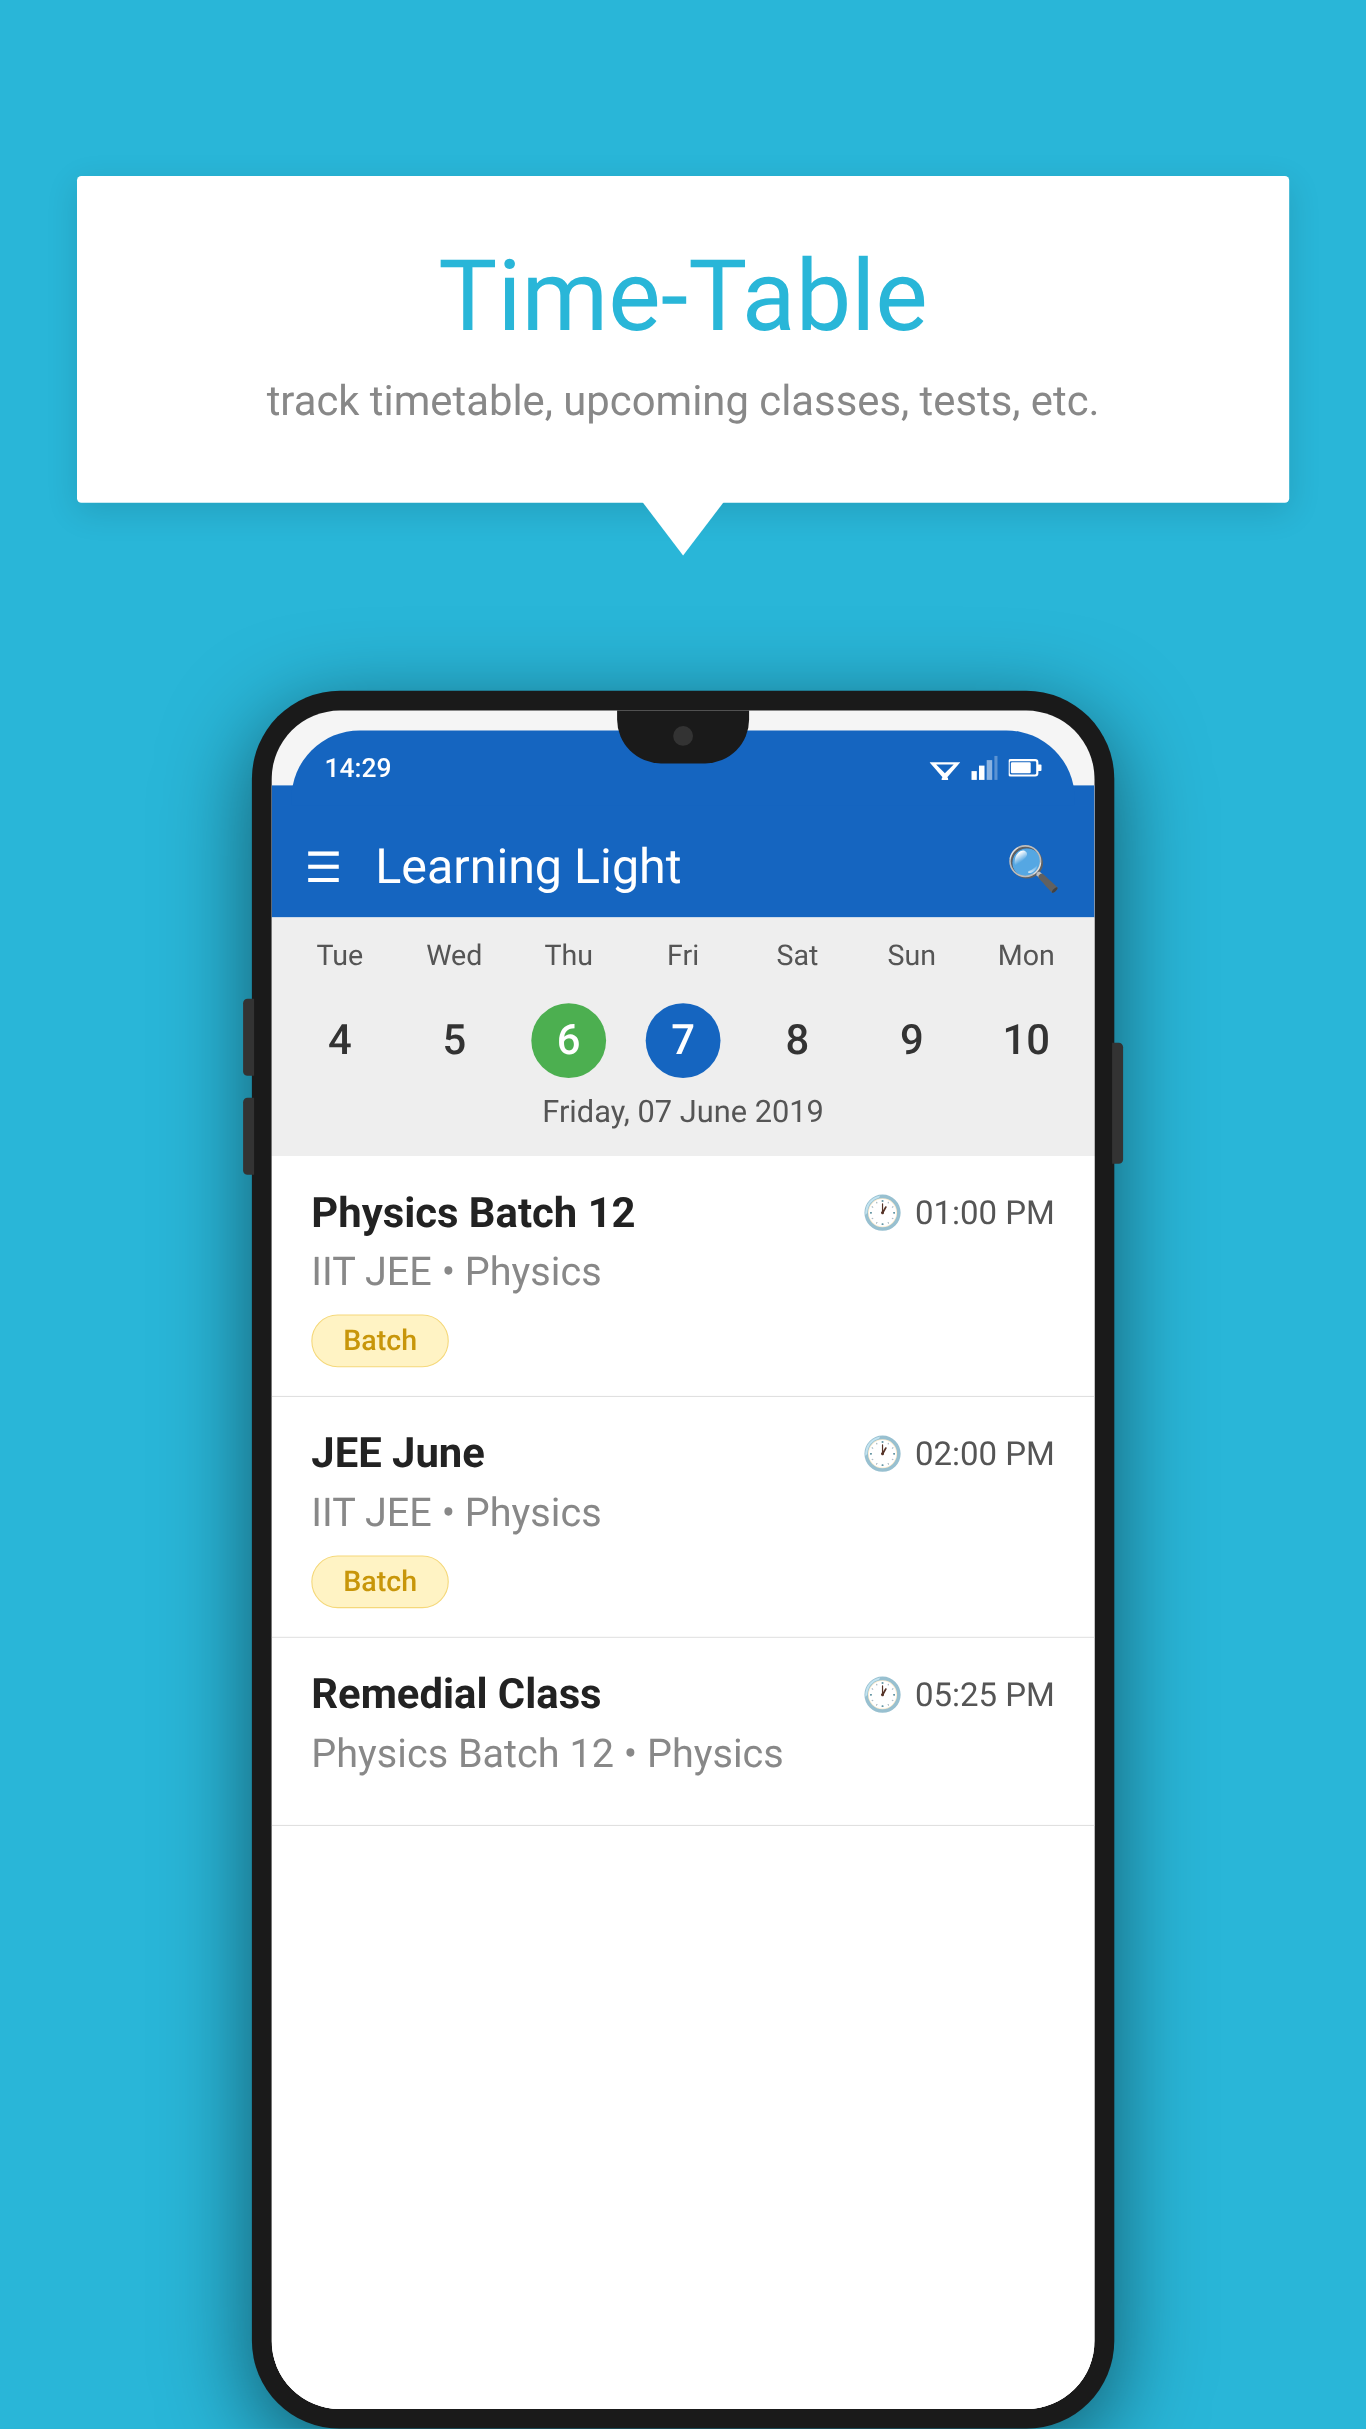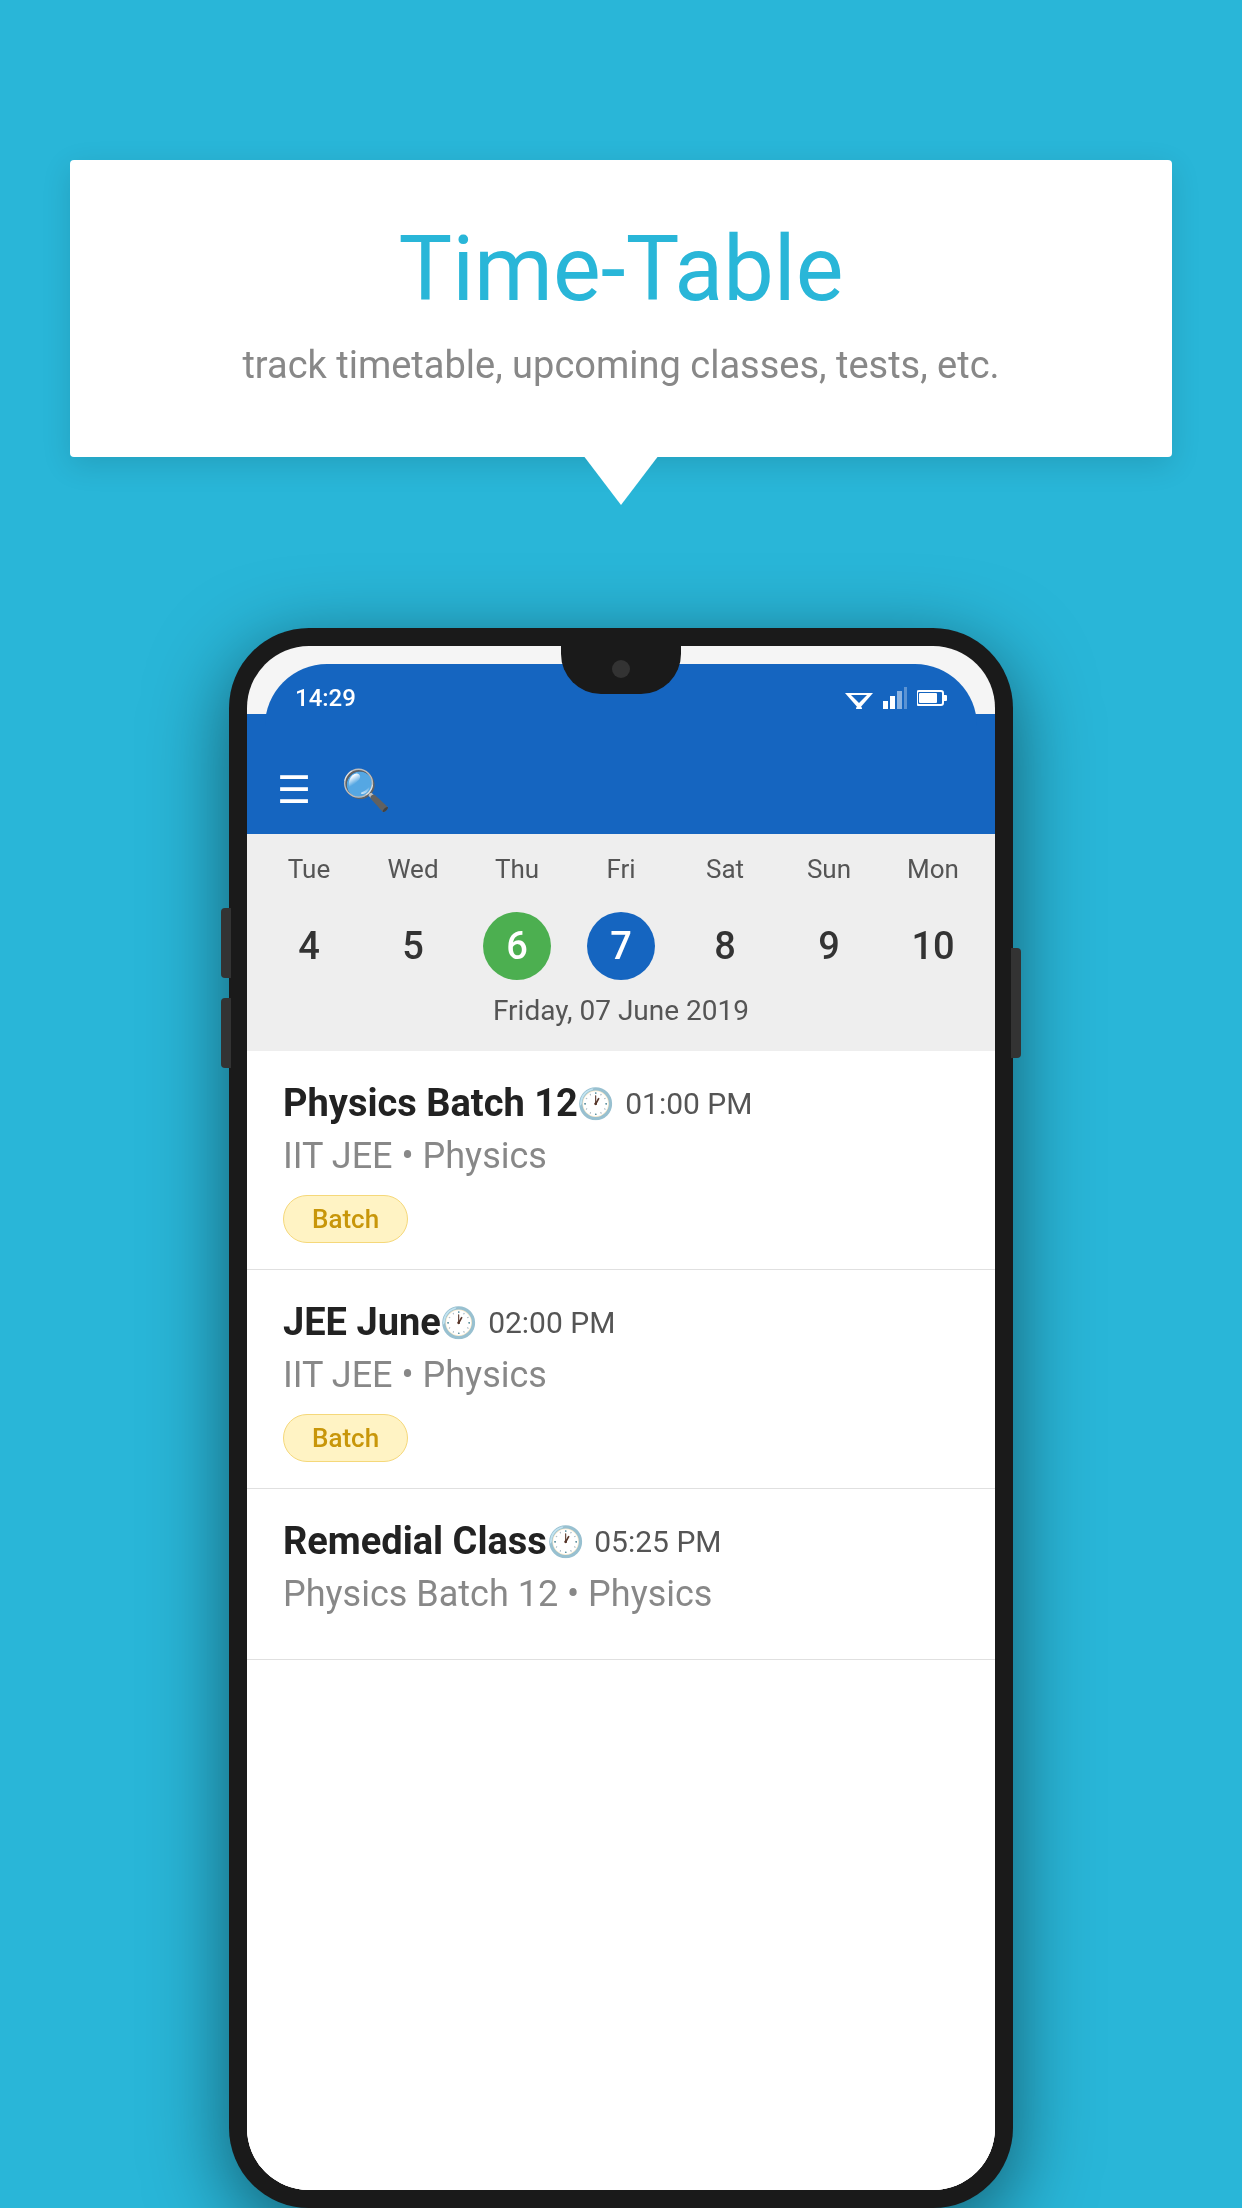--- a/index.html
+++ b/index.html
@@ -229,21 +229,21 @@
     }
 
     .schedule-item {
       background: white;
       padding: 30px 36px 26px 36px;
       border-bottom: 1px solid #e0e0e0;
     }
 
     .schedule-item-header {
       display: flex;
-      justify-content: flex-start;
+      justify-content: space-between;
       align-items: center;
       margin-bottom: 10px;
     }
 
     .schedule-item-title {
       font-size: 38px;
       font-weight: 700;
       color: #222;
     }
 
@@ -362,20 +362,21 @@
           <rect x="26" y="6" width="4" height="6" rx="1" fill="white"></rect>
           <rect x="2" y="4" width="18" height="10" rx="1" fill="white"></rect>
         </svg>
       </div>
     </div>
 
     <div class="screen-content">
 
       <div class="app-bar">
         <span class="hamburger-icon">☰</span>
+        <span class="app-title">Learning Light</span>
         <span class="search-icon-btn">🔍</span>
       </div>
 
       <div class="calendar-strip">
         <div class="days-row" id="days-row">
             <div class="day-col">
       <span class="day-name">Tue</span>
       <span class="day-num ">4</span>
     </div>
             <div class="day-col">

